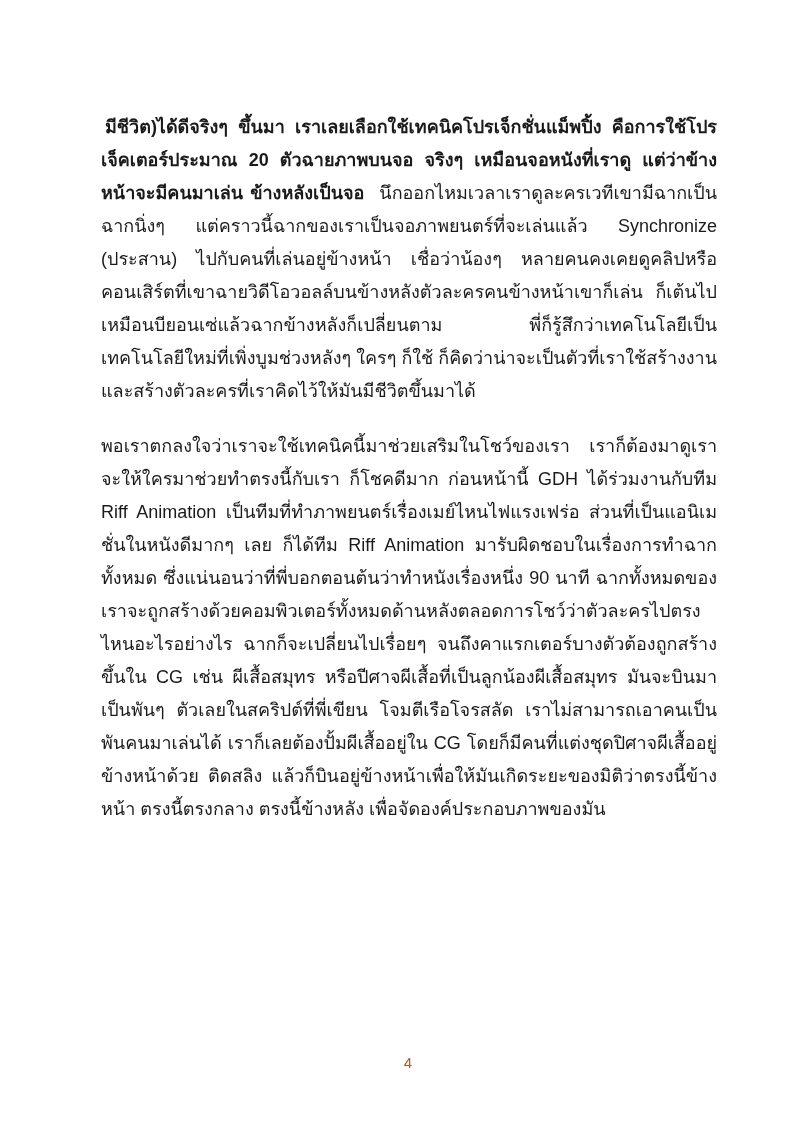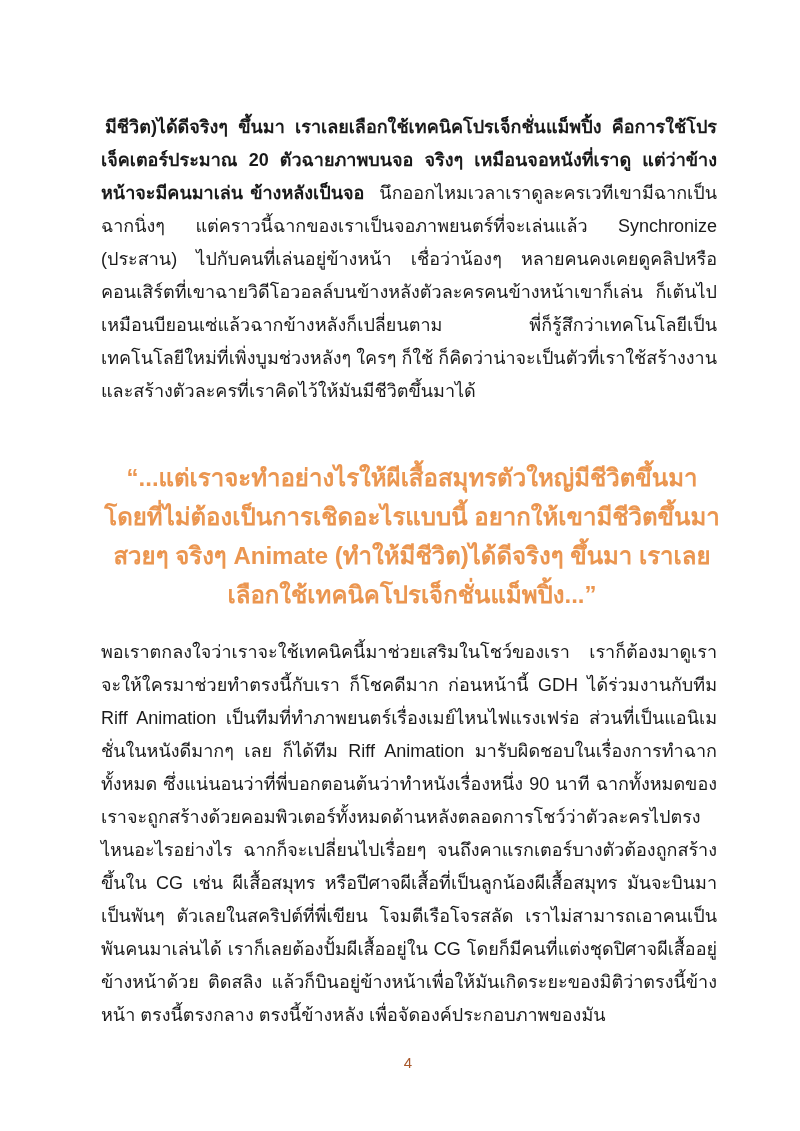--- a/index.html
+++ b/index.html
@@ -61,21 +61,20 @@
   }
 </style>
 </head>
 <body>
 
 <div class="page">
   <div class="content">
 
     <p class="body-text p1"><span class="bold">มีชีวิต)ได้ดีจริงๆ ขึ้นมา เราเลยเลือกใช้เทคนิคโปรเจ็กชั่นแม็พปิ้ง  คือการใช้โปรเจ็คเตอร์ประมาณ 20 ตัวฉายภาพบนจอ จริงๆ เหมือนจอหนังที่เราดู แต่ว่าข้างหน้าจะมีคนมาเล่น ข้างหลังเป็นจอ </span><span>นึกออกไหมเวลาเราดูละครเวทีเขามีฉากเป็นฉากนิ่งๆ แต่คราวนี้ฉากของเราเป็นจอภาพยนตร์ที่จะเล่นแล้ว Synchronize (ประสาน) ไปกับคนที่เล่นอยู่ข้างหน้า เชื่อว่าน้องๆ หลายคนคงเคยดูคลิปหรือคอนเสิร์ตที่เขาฉายวิดีโอวอลล์บนข้างหลังตัวละครคนข้างหน้าเขาก็เล่น ก็เต้นไปเหมือนบียอนเซ่แล้วฉากข้างหลังก็เปลี่ยนตาม พี่ก็รู้สึกว่าเทคโนโลยีเป็นเทคโนโลยีใหม่ที่เพิ่งบูมช่วงหลังๆ ใครๆ ก็ใช้ ก็คิดว่าน่าจะเป็นตัวที่เราใช้สร้างงานและสร้างตัวละครที่เราคิดไว้ให้มันมีชีวิตขึ้นมาได้</span></p>
 
-    <div class="quote">“...แต่เราจะทำอย่างไรให้ผีเสื้อสมุทรตัวใหญ่มีชีวิตขึ้นมาโดยที่ไม่ต้องเป็นการเชิดอะไรแบบนี้ อยากให้เขามีชีวิตขึ้นมาสวยๆ จริงๆ Animate (ทำให้มีชีวิต)ได้ดีจริงๆ ขึ้นมา เราเลยเลือกใช้เทคนิคโปรเจ็กชั่นแม็พปิ้ง...”</div>
 
 
     <p class="body-text p2">พอเราตกลงใจว่าเราจะใช้เทคนิคนี้มาช่วยเสริมในโชว์ของเรา เราก็ต้องมาดูเราจะให้ใครมาช่วยทำตรงนี้กับเรา ก็โชคดีมาก ก่อนหน้านี้ GDH ได้ร่วมงานกับทีม Riff Animation เป็นทีมที่ทำภาพยนตร์เรื่องเมย์ไหนไฟแรงเฟร่อ ส่วนที่เป็นแอนิเมชั่นในหนังดีมากๆ เลย ก็ได้ทีม Riff Animation มารับผิดชอบในเรื่องการทำฉากทั้งหมด ซึ่งแน่นอนว่าที่พี่บอกตอนต้นว่าทำหนังเรื่องหนึ่ง 90 นาที ฉากทั้งหมดของเราจะถูกสร้างด้วยคอมพิวเตอร์ทั้งหมดด้านหลังตลอดการโชว์ว่าตัวละครไปตรงไหนอะไรอย่างไร ฉากก็จะเปลี่ยนไปเรื่อยๆ จนถึงคาแรกเตอร์บางตัวต้องถูกสร้างขึ้นใน CG  เช่น ผีเสื้อสมุทร หรือปีศาจผีเสื้อที่เป็นลูกน้องผีเสื้อสมุทร มันจะบินมาเป็นพันๆ ตัวเลยในสคริปต์ที่พี่เขียน โจมตีเรือโจรสลัด เราไม่สามารถเอาคนเป็นพันคนมาเล่นได้ เราก็เลยต้องปั้มผีเสื้ออยู่ใน CG  โดยก็มีคนที่แต่งชุดปิศาจผีเสื้ออยู่ข้างหน้าด้วย ติดสลิง แล้วก็บินอยู่ข้างหน้าเพื่อให้มันเกิดระยะของมิติว่าตรงนี้ข้างหน้า ตรงนี้ตรงกลาง ตรงนี้ข้างหลัง เพื่อจัดองค์ประกอบภาพของมัน</p>
 
   </div>
 
   <div class="page-number">4</div>
 </div>
 
 </body></html>

